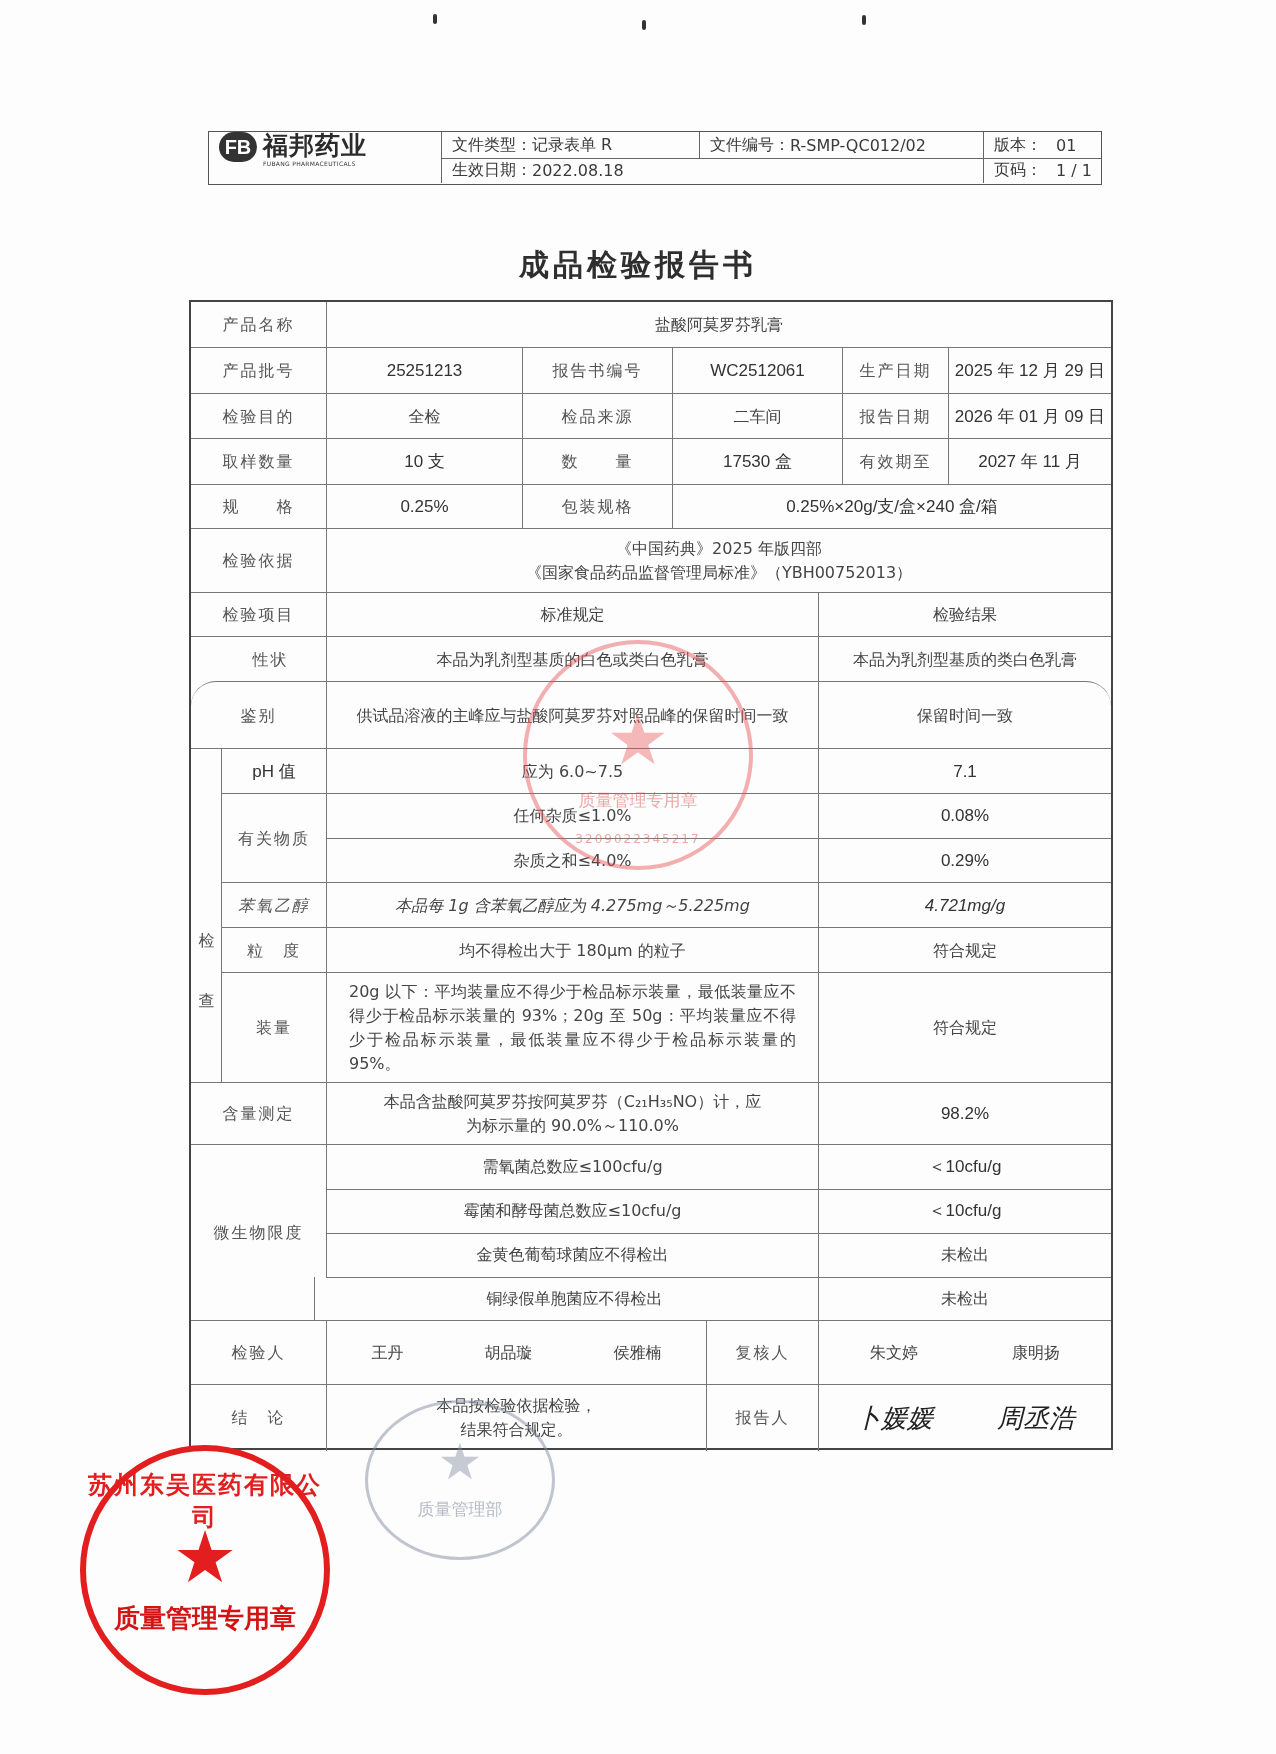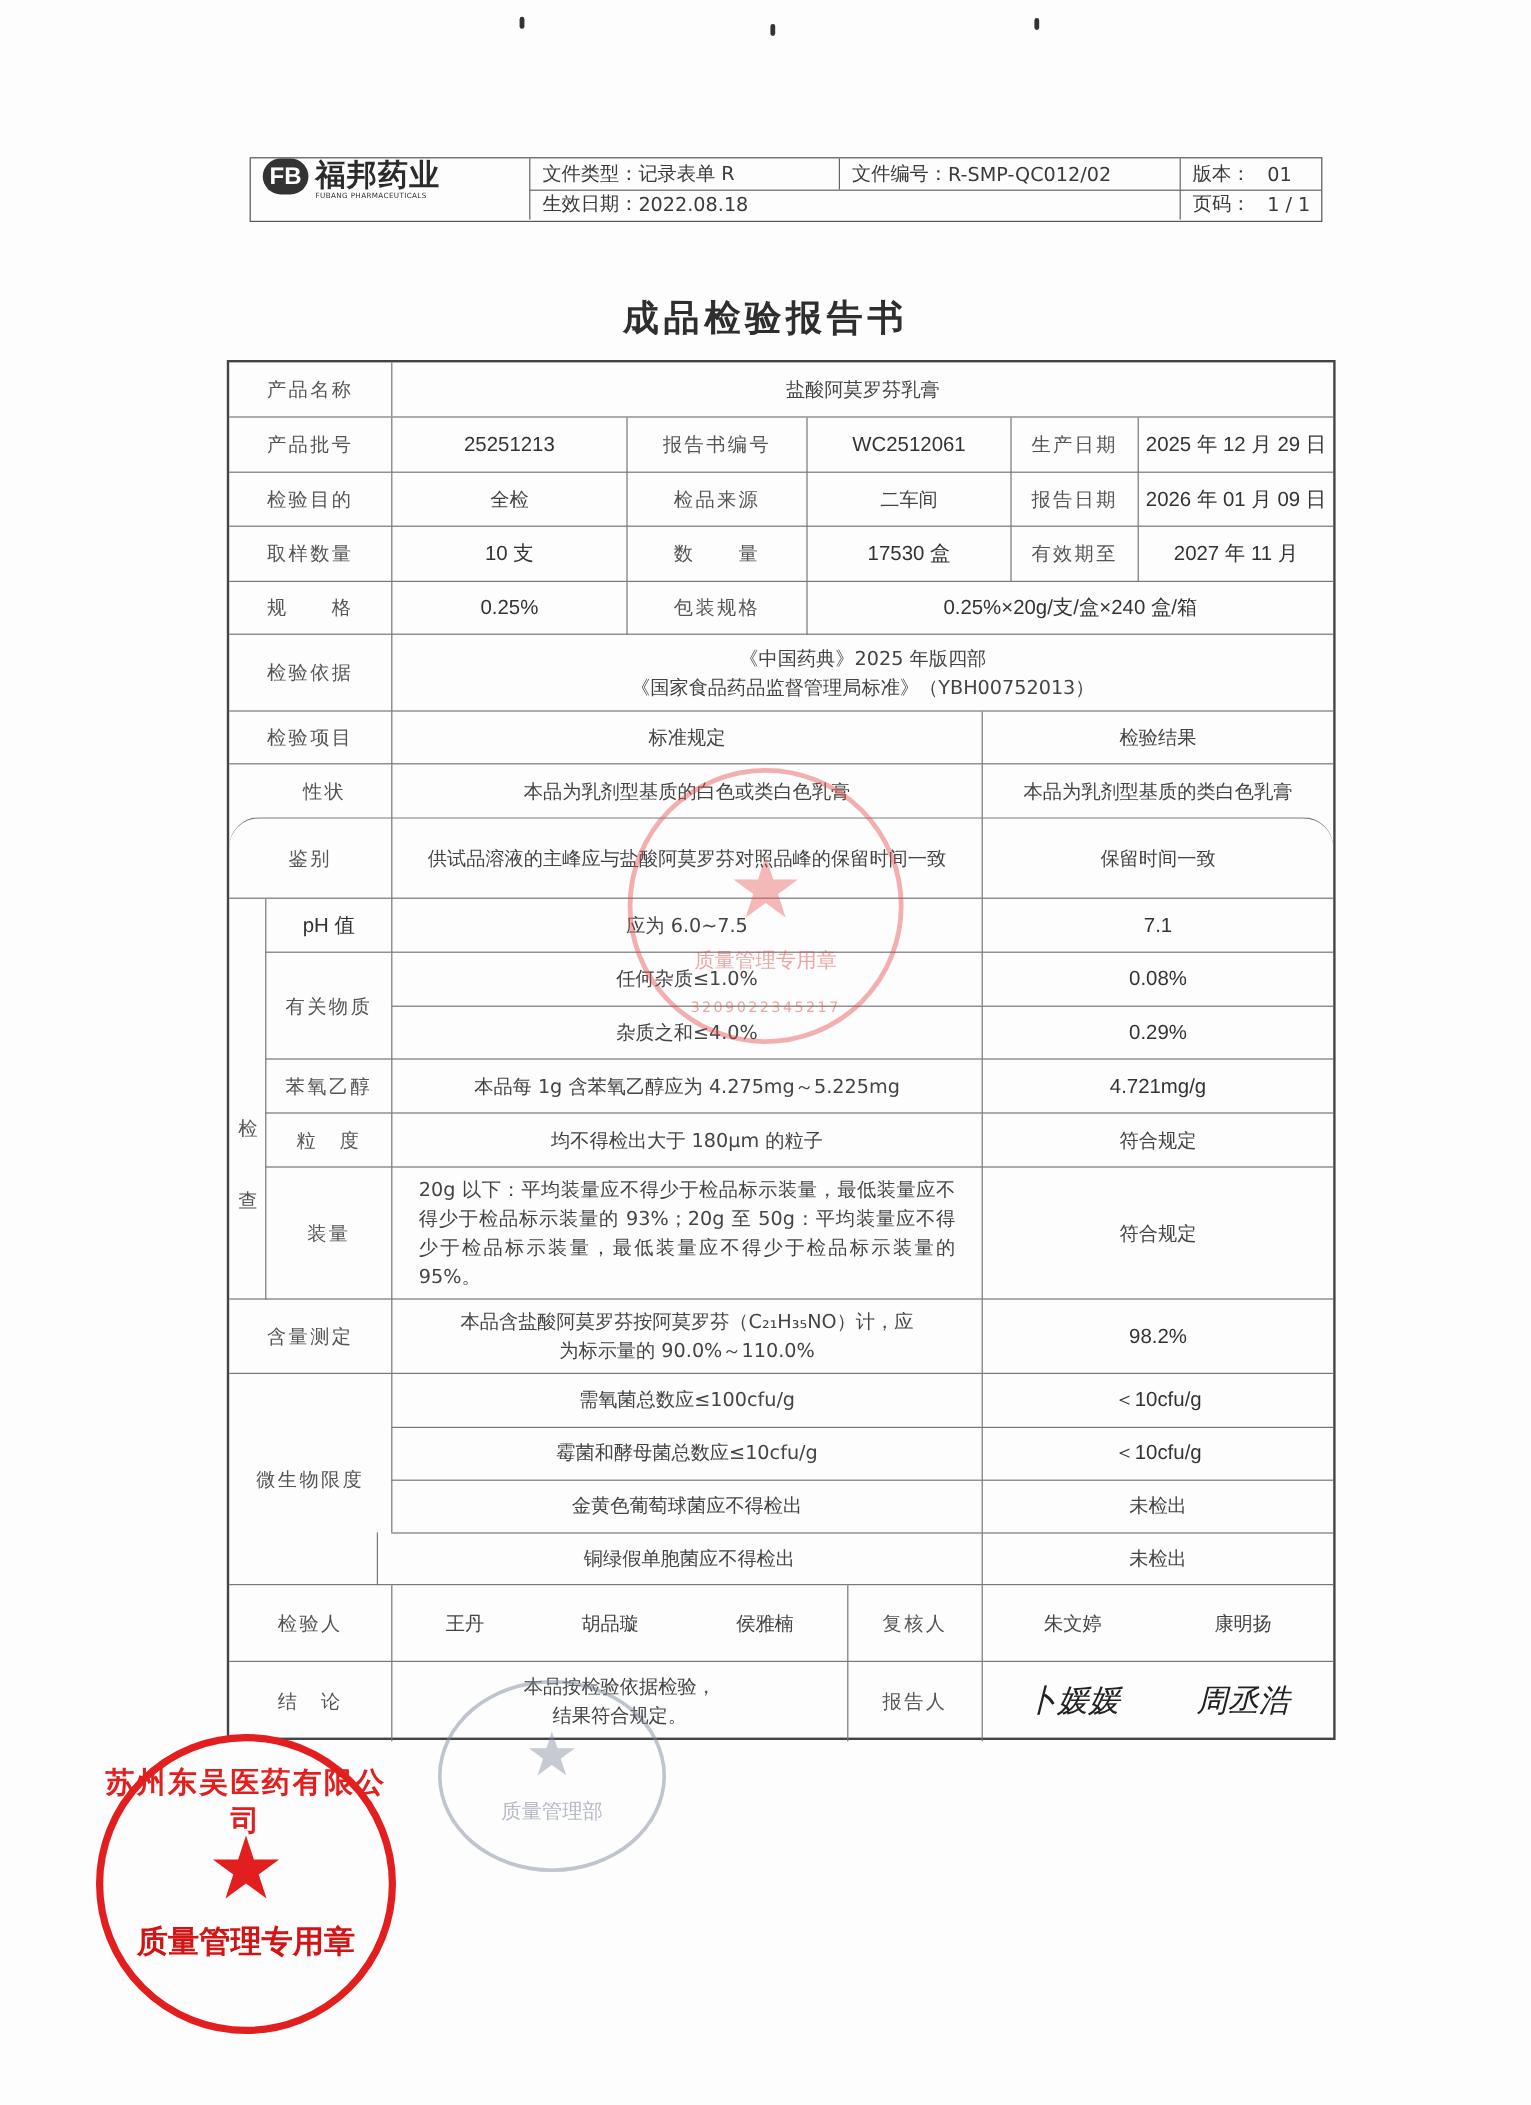--- a/index.html
+++ b/index.html
@@ -159,21 +159,21 @@
 
   <div class="row" style="top:491px;left:30px;height:89px;">
     <div class="c lbl" style="left:0;width:105px;">有关物质</div>
     <div class="c" style="left:105px;width:492px;height:44px;bottom:auto;">任何杂质≤1.0%</div>
     <div class="c num" style="left:597px;right:0;height:44px;bottom:auto;">0.08%</div>
     <div class="abs" style="left:105px;right:0;top:44px;border-top:1px solid #777;"></div>
     <div class="c" style="left:105px;width:492px;top:44px;">杂质之和≤4.0%</div>
     <div class="c num" style="left:597px;right:0;top:44px;">0.29%</div>
   </div>
 
-  <div class="row" style="top:580px;left:30px;height:45px;">
+  <div class="row" style="top:580px;left:30px;height:45px;font-style:italic;">
     <div class="c lbl" style="left:0;width:105px;">苯氧乙醇</div>
     <div class="c" style="left:105px;width:492px;">本品每 1g 含苯氧乙醇应为 4.275mg～5.225mg</div>
     <div class="c num" style="left:597px;right:0;">4.721mg/g</div>
   </div>
 
   <div class="row" style="top:625px;left:30px;height:45px;">
     <div class="c lbl" style="left:0;width:105px;">粒　度</div>
     <div class="c" style="left:105px;width:492px;">均不得检出大于 180μm 的粒子</div>
     <div class="c" style="left:597px;right:0;">符合规定</div>
   </div>

